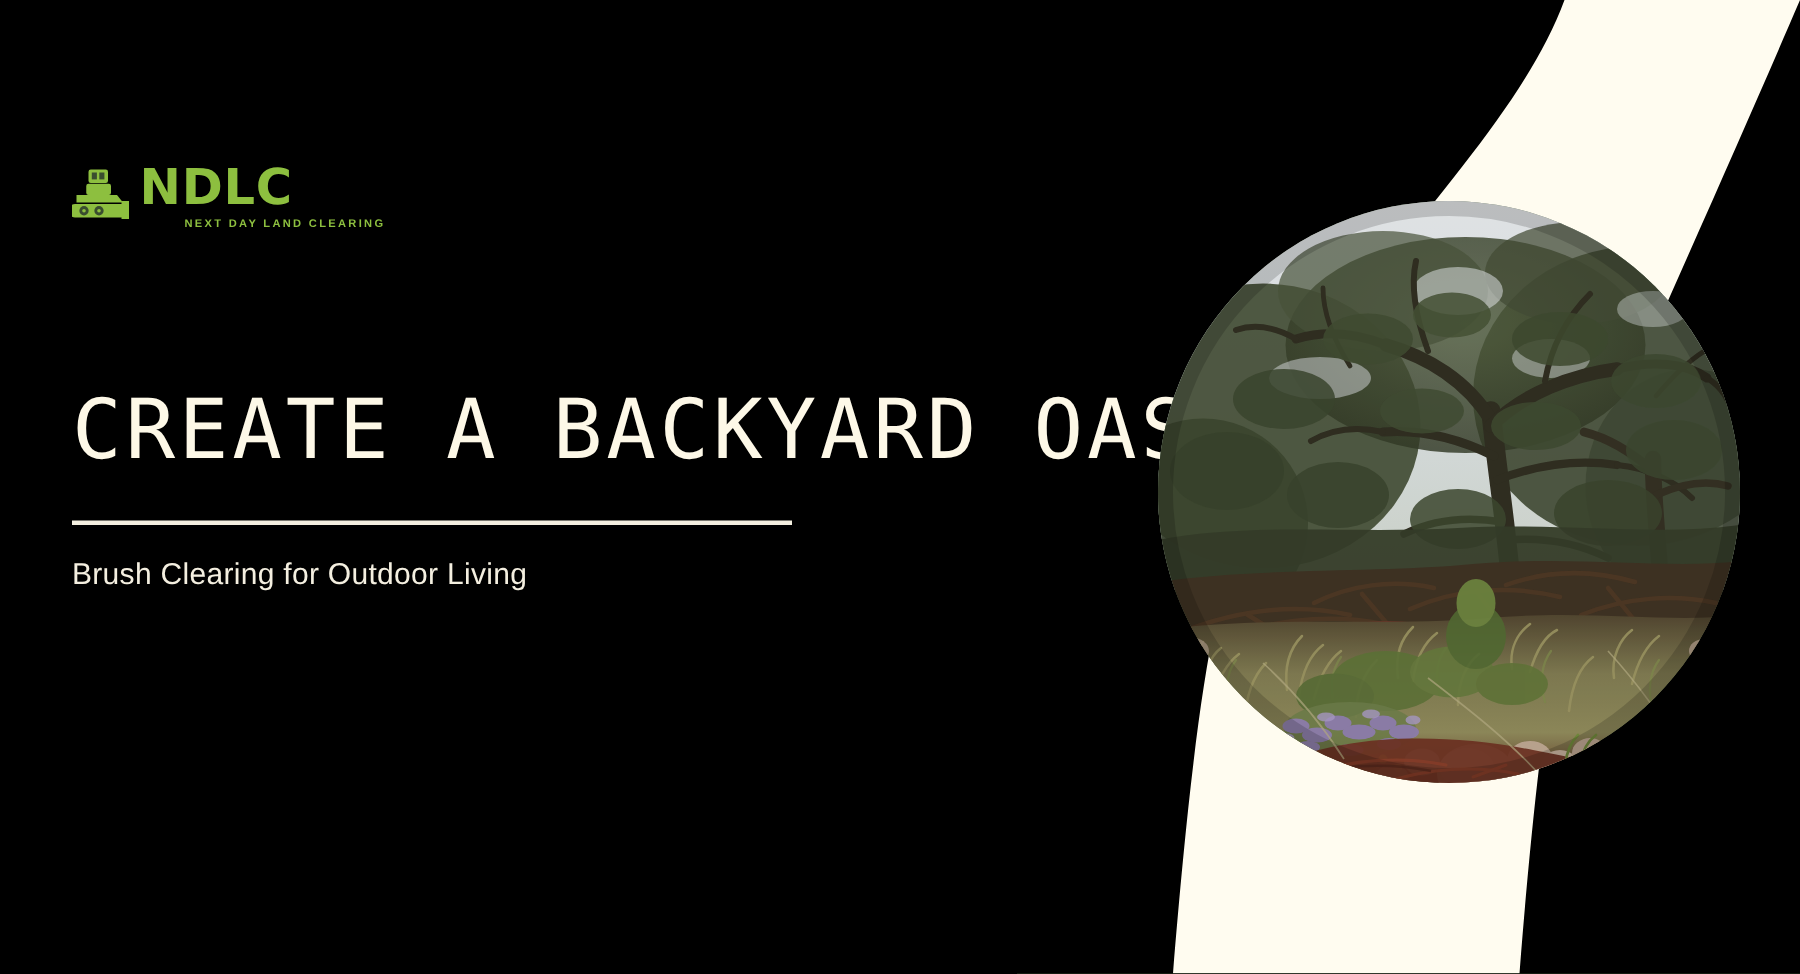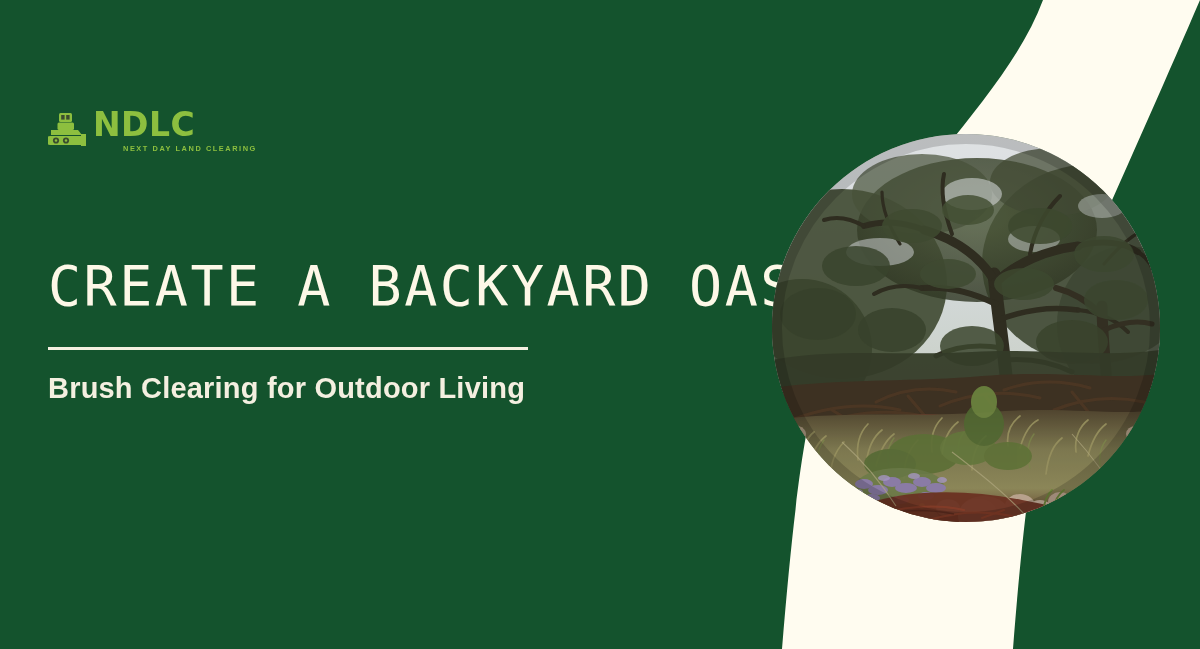--- a/index.html
+++ b/index.html
@@ -6,21 +6,21 @@
   html,body { width:1200px; height:649px; }
   body {
     font-family:"Liberation Sans", sans-serif;
     background:#3a4d2f;
     overflow:hidden;
     position:relative;
   }
   #banner {
     position:absolute; inset:0;
     width:1200px; height:649px;
-    background:#14532d;
+    background:#000000;
     overflow:hidden;
   }
   
   #cream-band {
     position:absolute; left:0; top:0; width:1200px; height:649px;
     pointer-events:none;
   }
   
   #logo {
     position:absolute;
@@ -67,22 +67,22 @@
     white-space:nowrap;
   }
   #rule {
     width:480px; height:3px;
     background:#f4efe0;
     margin-top:32px;
   }
   #subhead {
     margin-top:22px;
     font-family:"Liberation Sans", sans-serif;
-    font-weight:700;
-    font-size:29px;
+    font-weight:400;
+    font-size:20px;
     letter-spacing:0.2px;
     color:#f4efe0;
     white-space:nowrap;
   }
   
   #photo-circle {
     position:absolute;
     left:772px; top:134px;
     width:388px; height:388px;
     border-radius:50%;

